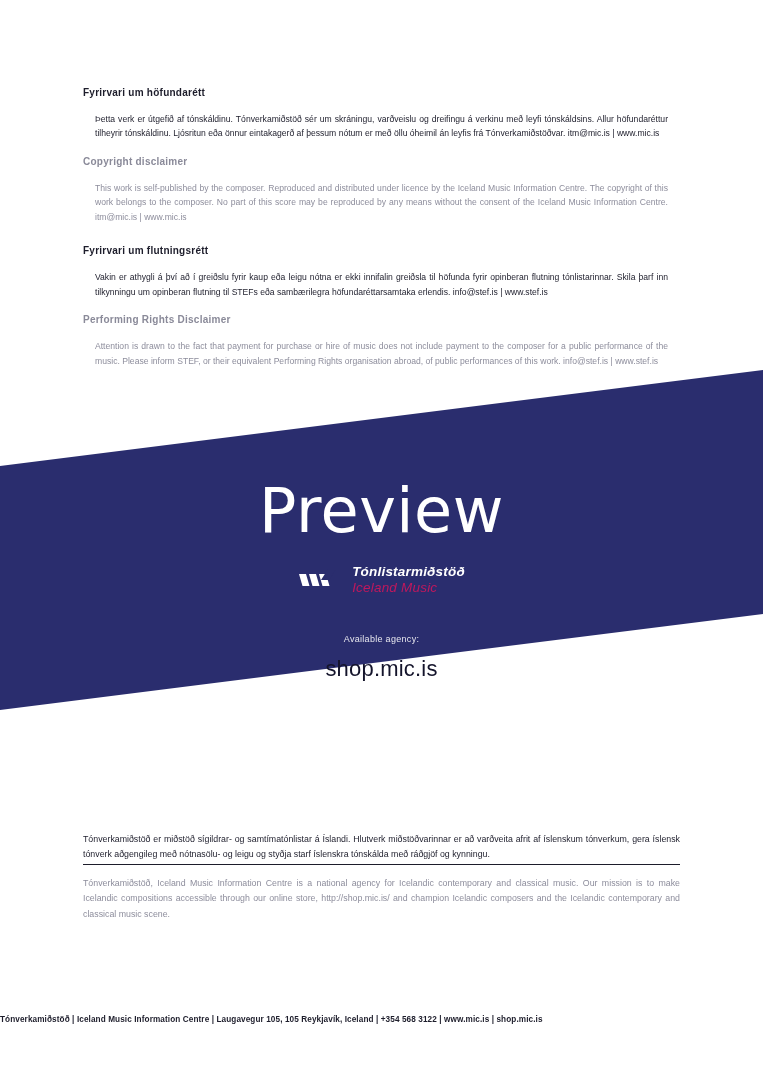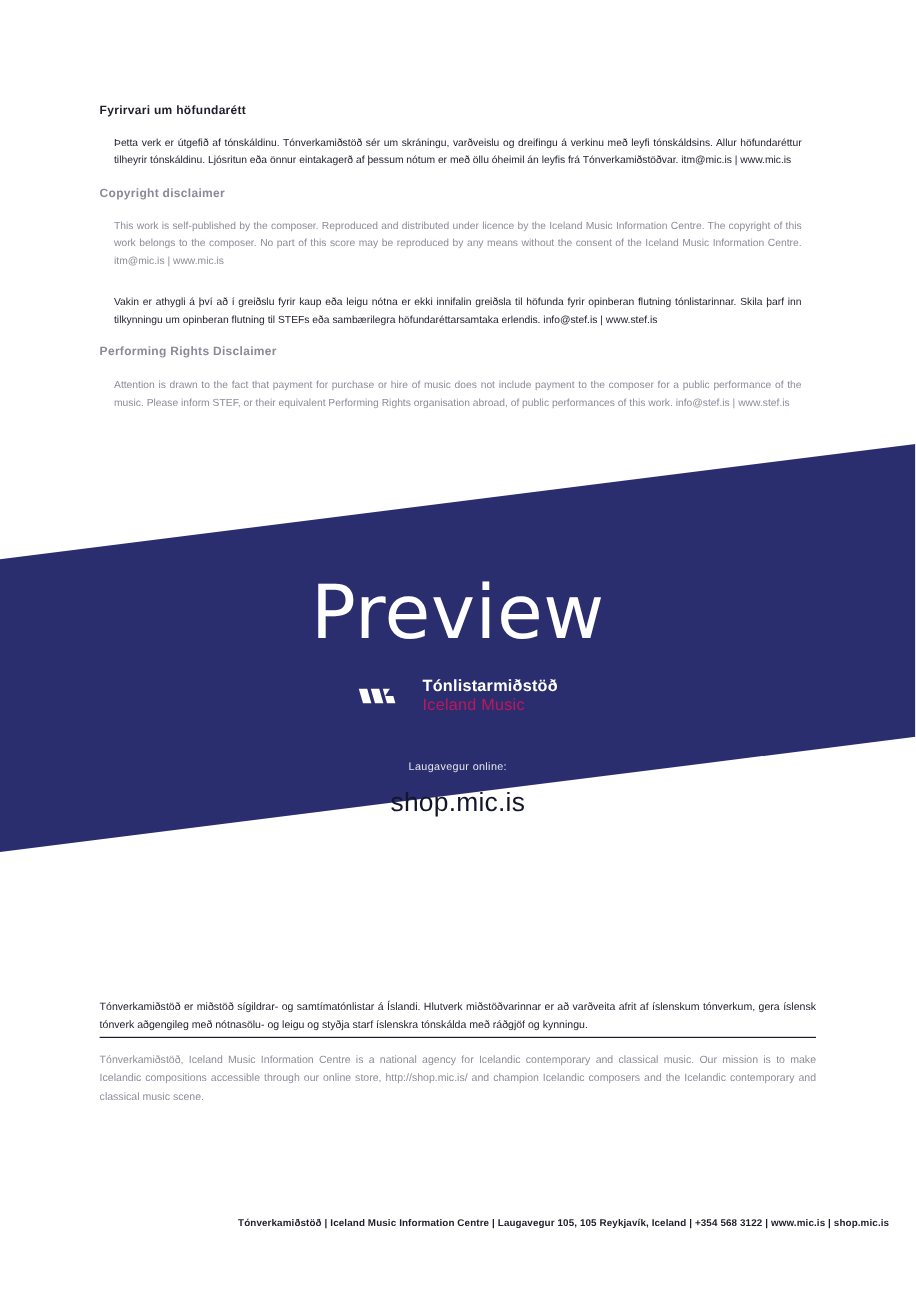--- a/index.html
+++ b/index.html
@@ -102,20 +102,21 @@
   }
   .brand-mark {
     width: 44px;
     height: 26px;
     flex: 0 0 auto;
   }
   .brand-text {
     display: flex;
     flex-direction: column;
     line-height: 1.15;
+    font-style: italic;
   }
   .brand-line1 {
     font-size: 13.5px;
     font-weight: bold;
     color: #ffffff;
     letter-spacing: 0.2px;
   }
   .brand-line2 {
     font-size: 13.5px;
     font-weight: 400;
@@ -180,24 +181,24 @@
     font-size: 8.8px;
     line-height: 1.72;
     text-align: justify;
     color: #1d1d2b;
   }
   .about p.muted { color: #8d8d9c; }
 
   
   .footer {
     position: absolute;
-    left: 12px;
+    left: 0;
     top: 1015px;
     width: 729px;
-    text-align: right;
+    text-align: left;
     font-size: 8.2px;
     font-weight: bold;
     letter-spacing: 0.1px;
     color: #1d1d2b;
   }
 </style>
 </head>
 <body>
 
 <div class="page">
@@ -208,20 +209,21 @@
       <p class="legal-heading">Fyrirvari um höfundarétt</p>
       <p class="legal-body">Þetta verk er útgefið af tónskáldinu. Tónverkamiðstöð sér um skráningu, varðveislu og dreifingu á verkinu með leyfi tónskáldsins. Allur höfundaréttur tilheyrir tónskáldinu. Ljósritun eða önnur eintakagerð af þessum nótum er með öllu óheimil án leyfis frá Tónverkamiðstöðvar.  itm@mic.is  |  www.mic.is</p>
     </div>
 
     <div class="legal-section">
       <p class="legal-heading muted">Copyright disclaimer</p>
       <p class="legal-body muted">This work is self-published by the composer. Reproduced and distributed under licence by the Iceland Music Information Centre. The copyright of this work belongs to the composer. No part of this score may be reproduced by any means without the consent of the Iceland Music Information Centre.  itm@mic.is  |  www.mic.is</p>
     </div>
 
     <div class="legal-section gap-top">
+      <p class="legal-heading">Fyrirvari um flutningsrétt</p>
       <p class="legal-body">Vakin er athygli á því að í greiðslu fyrir kaup eða leigu nótna er ekki innifalin greiðsla til höfunda fyrir opinberan flutning tónlistarinnar. Skila þarf inn tilkynningu um opinberan flutning til STEFs eða sambærilegra höfundaréttarsamtaka erlendis. info@stef.is  |  www.stef.is</p>
     </div>
 
     <div class="legal-section">
       <p class="legal-heading muted">Performing Rights Disclaimer</p>
       <p class="legal-body muted">Attention is drawn to the fact that payment for purchase or hire of music does not include payment to the composer for a public performance of the music. Please inform STEF, or their equivalent Performing Rights organisation abroad, of public performances of this work.  info@stef.is  |  www.stef.is</p>
     </div>
 
   </div>
 
@@ -241,21 +243,21 @@
           <path d="M29,3 L37,3 L30,12 L22,12 Z" fill="#ffffff" opacity="0"></path>
         </svg>
         <div class="brand-text">
           <span class="brand-line1">Tónlistarmiðstöð</span>
           <span class="brand-line2">Iceland Music</span>
         </div>
       </div>
     </div>
   </div>
 
-  <div class="available-online">Laugavegur online:</div>
+  <div class="available-online">Available agency:</div>
   <div class="shop-line">shop.mic.is</div>
 
 
   <div class="divider"></div>
 
   <div class="about">
     <p>Tónverkamiðstöð er miðstöð sígildrar- og samtímatónlistar á Íslandi. Hlutverk miðstöðvarinnar er að varðveita afrit af íslenskum tónverkum, gera íslensk tónverk aðgengileg með nótnasölu- og leigu og styðja starf íslenskra tónskálda með ráðgjöf og kynningu.</p>
     <p class="muted">Tónverkamiðstöð, Iceland Music Information Centre is a national agency for Icelandic contemporary and classical music. Our mission is to make Icelandic compositions accessible through our online store, http://shop.mic.is/ and champion Icelandic composers and the Icelandic contemporary and classical music scene.</p>
   </div>
 

